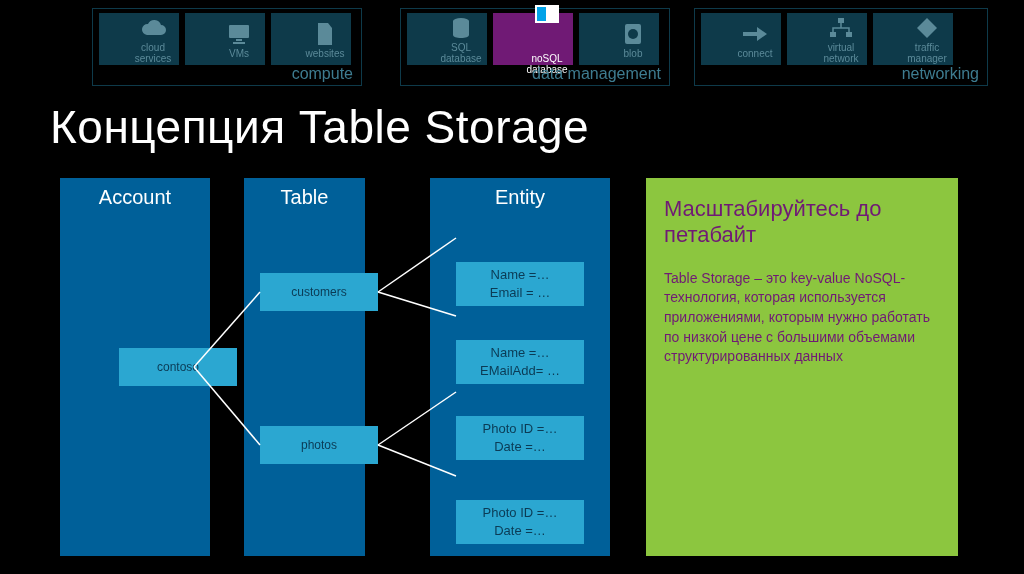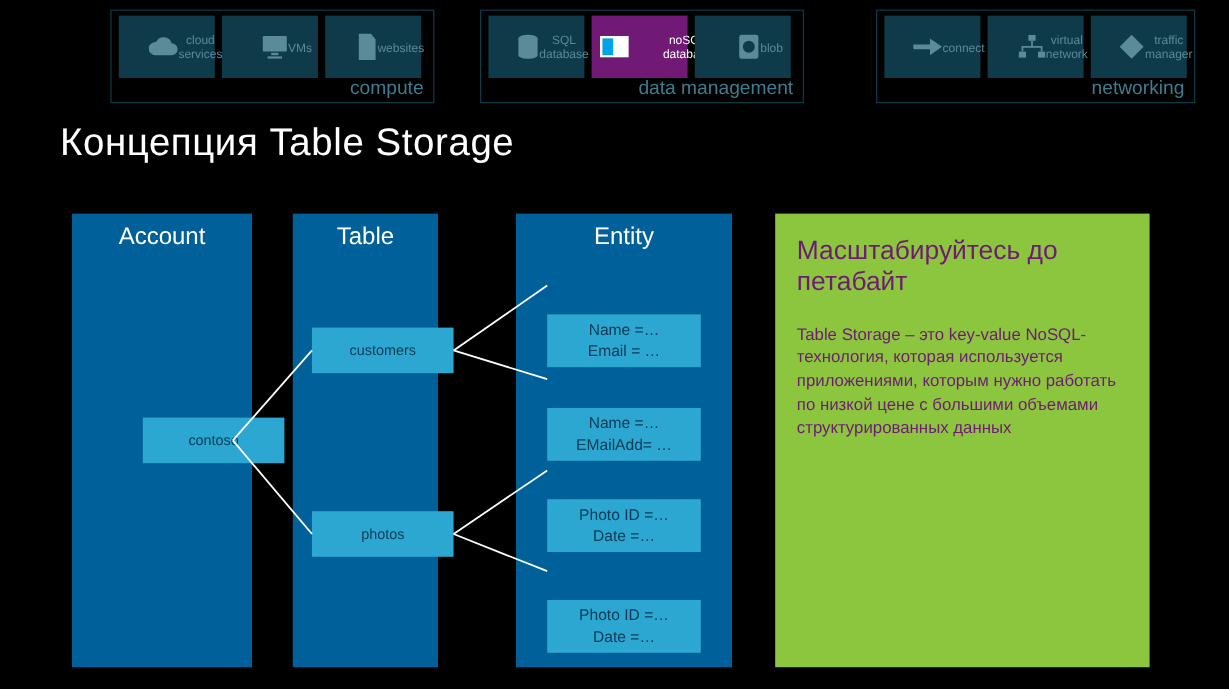--- a/index.html
+++ b/index.html
@@ -8,37 +8,37 @@
   background:#000;
   font-family:"Segoe UI Light","Segoe UI",Arial,sans-serif;
   color:#fff; overflow:hidden; position:relative;
 }
 
 
 .nav { position:absolute; top:8px; left:0; right:0; height:80px; }
 .group { position:absolute; top:0; border:1px solid #0e3a4a; background:transparent; }
 .group-compute   { left:92px;  width:270px; height:78px; }
 .group-data      { left:400px; width:270px; height:78px; }
-.group-net       { left:730px; width:266px; height:78px; }
+.group-net       { left:694px; width:294px; height:78px; }
 .group-label { position:absolute; right:8px; bottom:2px; color:#3e7c90; font-size:16px; font-weight:300; }
 .tiles { position:absolute; top:4px; left:6px; display:flex; gap:6px; }
 .tile {
   width:80px; height:52px; background:#0e3a4a; display:flex;
-  flex-direction:row; align-items:center; justify-content:center;
+  flex-direction:column; align-items:center; justify-content:center;
   color:#5b8a99; font-size:10px; text-align:center; line-height:1.1;
   padding-top:2px;
   padding-left:28px;
 }
 .tile.active { background:#701a75; color:#fff;gap:28px; }
 .tile .ic { height:24px; margin-bottom:2px; display:flex; align-items:center; justify-content:center; }
 .tile svg { fill:#5b8a99; }
 .tile.active svg { fill:#fff; }
 
 
-.title { position:absolute; left:50px; top:100px; font-size:32px; font-weight:200; letter-spacing:0.5px; }
+.title { position:absolute; left:50px; top:100px; font-size:46px; font-weight:200; letter-spacing:0.5px; }
 
 
 .col { position:absolute; top:178px; height:378px; }
 .col-header {
   width:100%; text-align:center; color:#fff; font-size:20px; font-weight:300;
   padding:8px 0 14px;
 }
 .col-account { left:60px;  width:150px; background:#006099; }
 .col-table   { left:244px; width:121px; background:#006099; }
 .col-entity  { left:430px; width:180px; background:#006099; }

